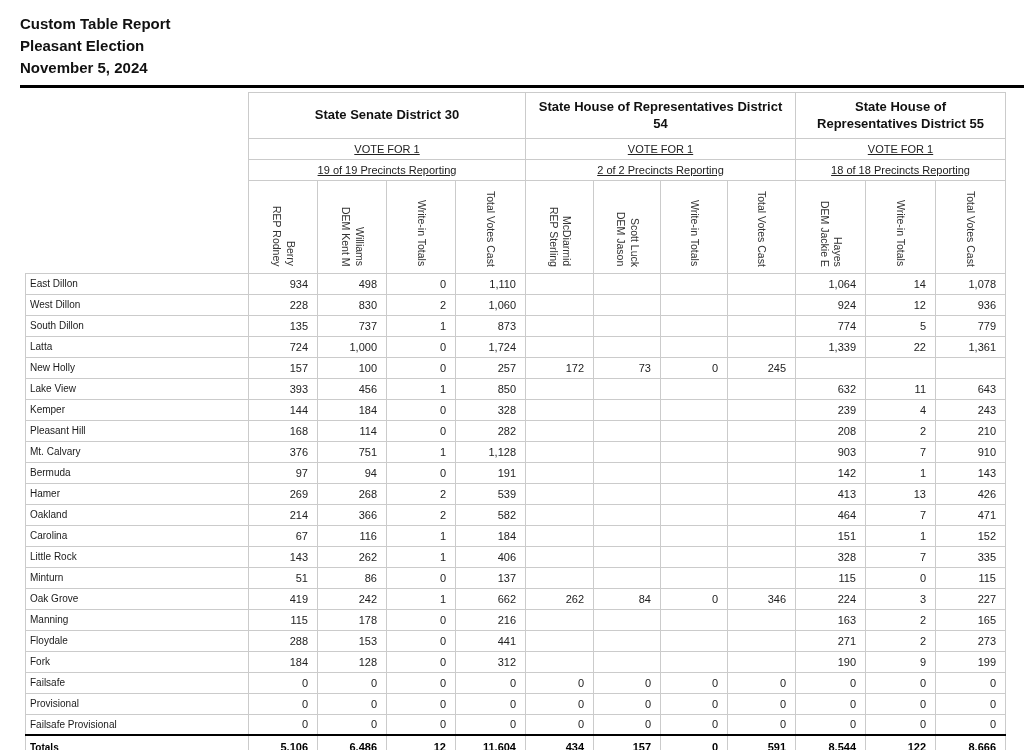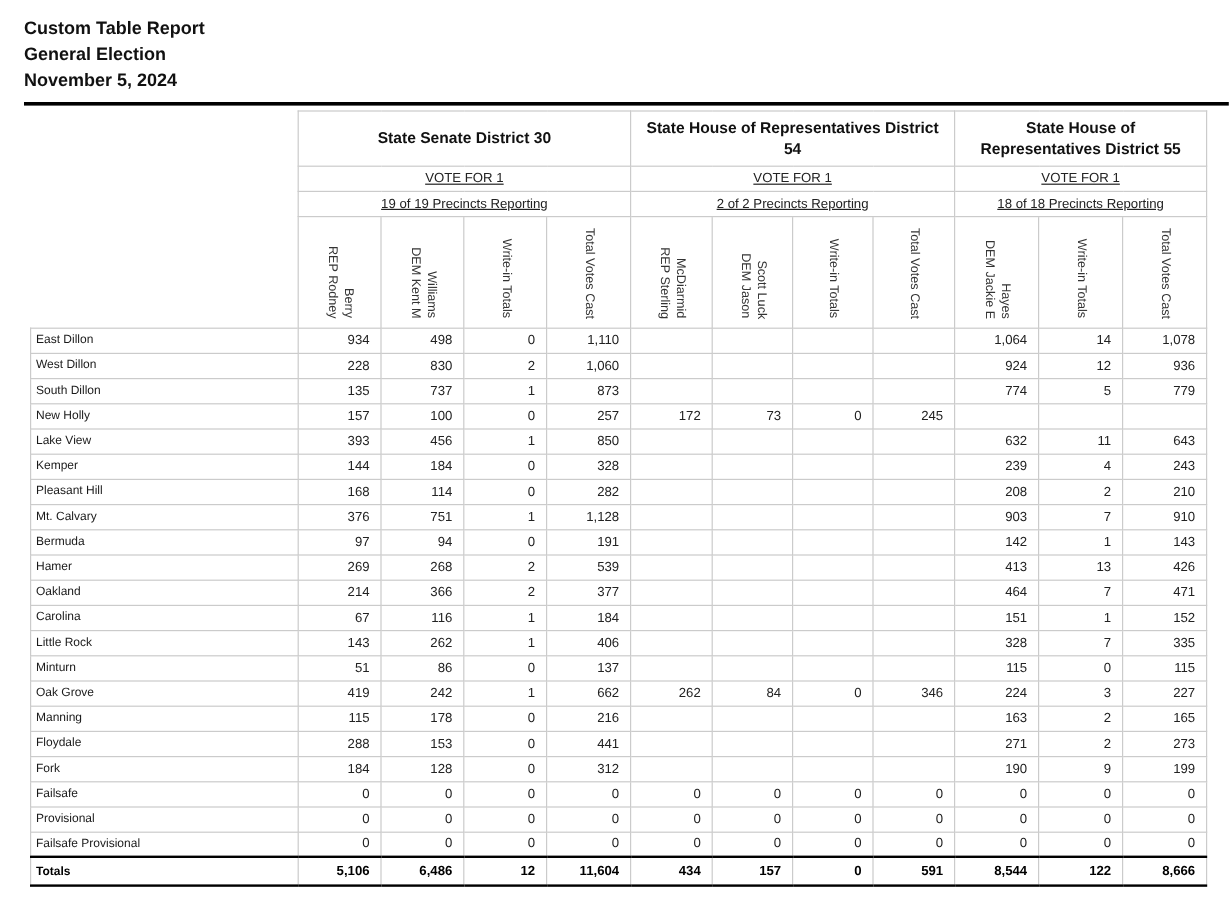--- a/index.html
+++ b/index.html
@@ -54,21 +54,21 @@
     font-weight: bold; height: 24px; color: #000;
   }
 </style>
 </head>
 <body>
 
 <div class="page">
 
   <div class="titleblock">
     <div>Custom Table Report</div>
-    <div>General Election</div>
+    <div>Pleasant Election</div>
     <div>November 5, 2024</div>
   </div>
 
   <div class="rule"></div>
 
   <table class="report">
     <colgroup>
       <col style="width:223px">
       <col style="width:69px">
         <col style="width:69px">
@@ -160,20 +160,34 @@
           <td class="num">873</td>
           <td class="num"></td>
           <td class="num"></td>
           <td class="num"></td>
           <td class="num"></td>
           <td class="num">774</td>
           <td class="num">5</td>
           <td class="num">779</td>
         </tr>
         <tr>
+          <td class="plabel">Latta</td>
+          <td class="num">724</td>
+          <td class="num">1,000</td>
+          <td class="num">0</td>
+          <td class="num">1,724</td>
+          <td class="num"></td>
+          <td class="num"></td>
+          <td class="num"></td>
+          <td class="num"></td>
+          <td class="num">1,339</td>
+          <td class="num">22</td>
+          <td class="num">1,361</td>
+        </tr>
+        <tr>
           <td class="plabel">New Holly</td>
           <td class="num">157</td>
           <td class="num">100</td>
           <td class="num">0</td>
           <td class="num">257</td>
           <td class="num">172</td>
           <td class="num">73</td>
           <td class="num">0</td>
           <td class="num">245</td>
           <td class="num"></td>
@@ -262,21 +276,21 @@
           <td class="num"></td>
           <td class="num">413</td>
           <td class="num">13</td>
           <td class="num">426</td>
         </tr>
         <tr>
           <td class="plabel">Oakland</td>
           <td class="num">214</td>
           <td class="num">366</td>
           <td class="num">2</td>
-          <td class="num">377</td>
+          <td class="num">582</td>
           <td class="num"></td>
           <td class="num"></td>
           <td class="num"></td>
           <td class="num"></td>
           <td class="num">464</td>
           <td class="num">7</td>
           <td class="num">471</td>
         </tr>
         <tr>
           <td class="plabel">Carolina</td>

